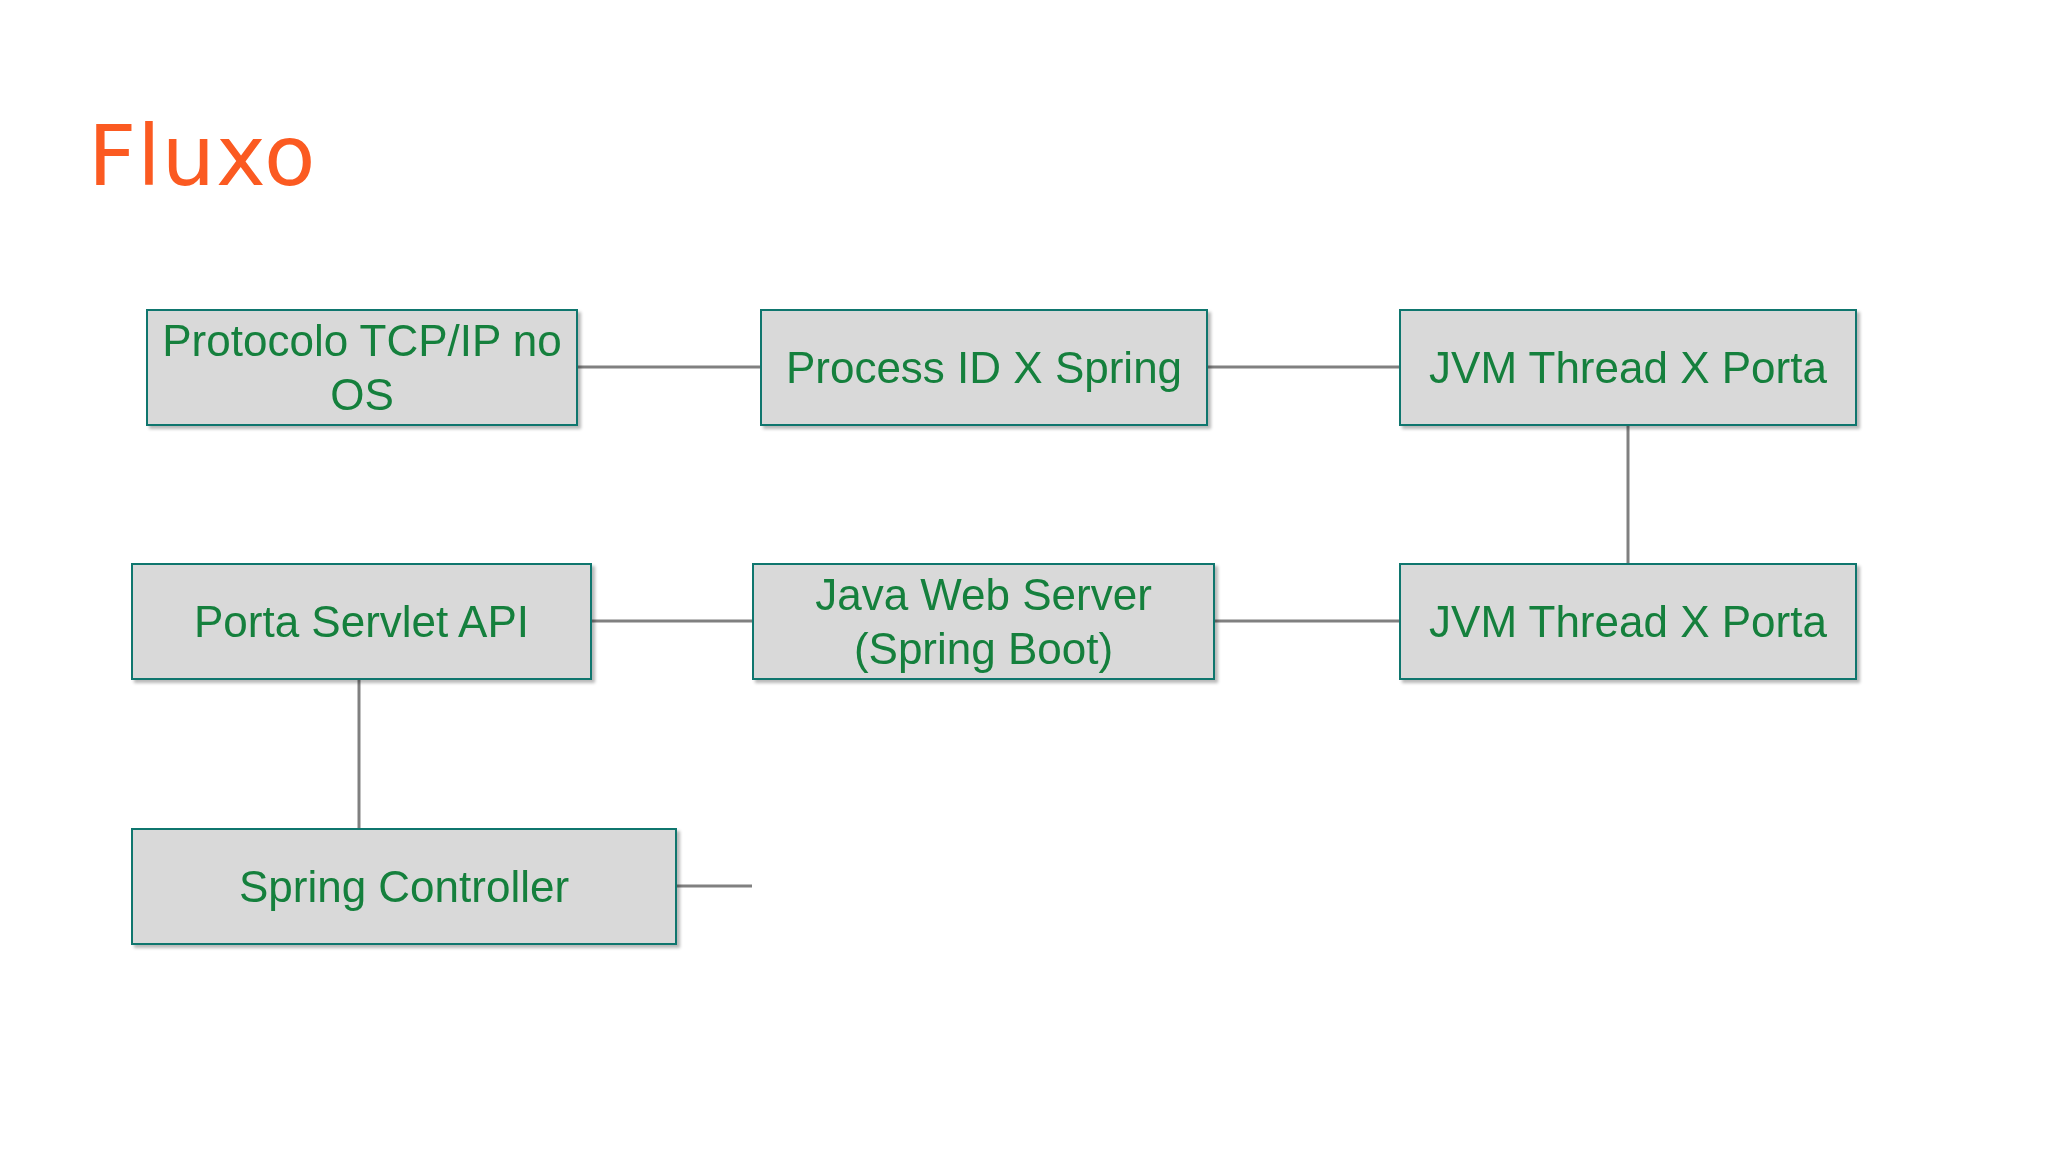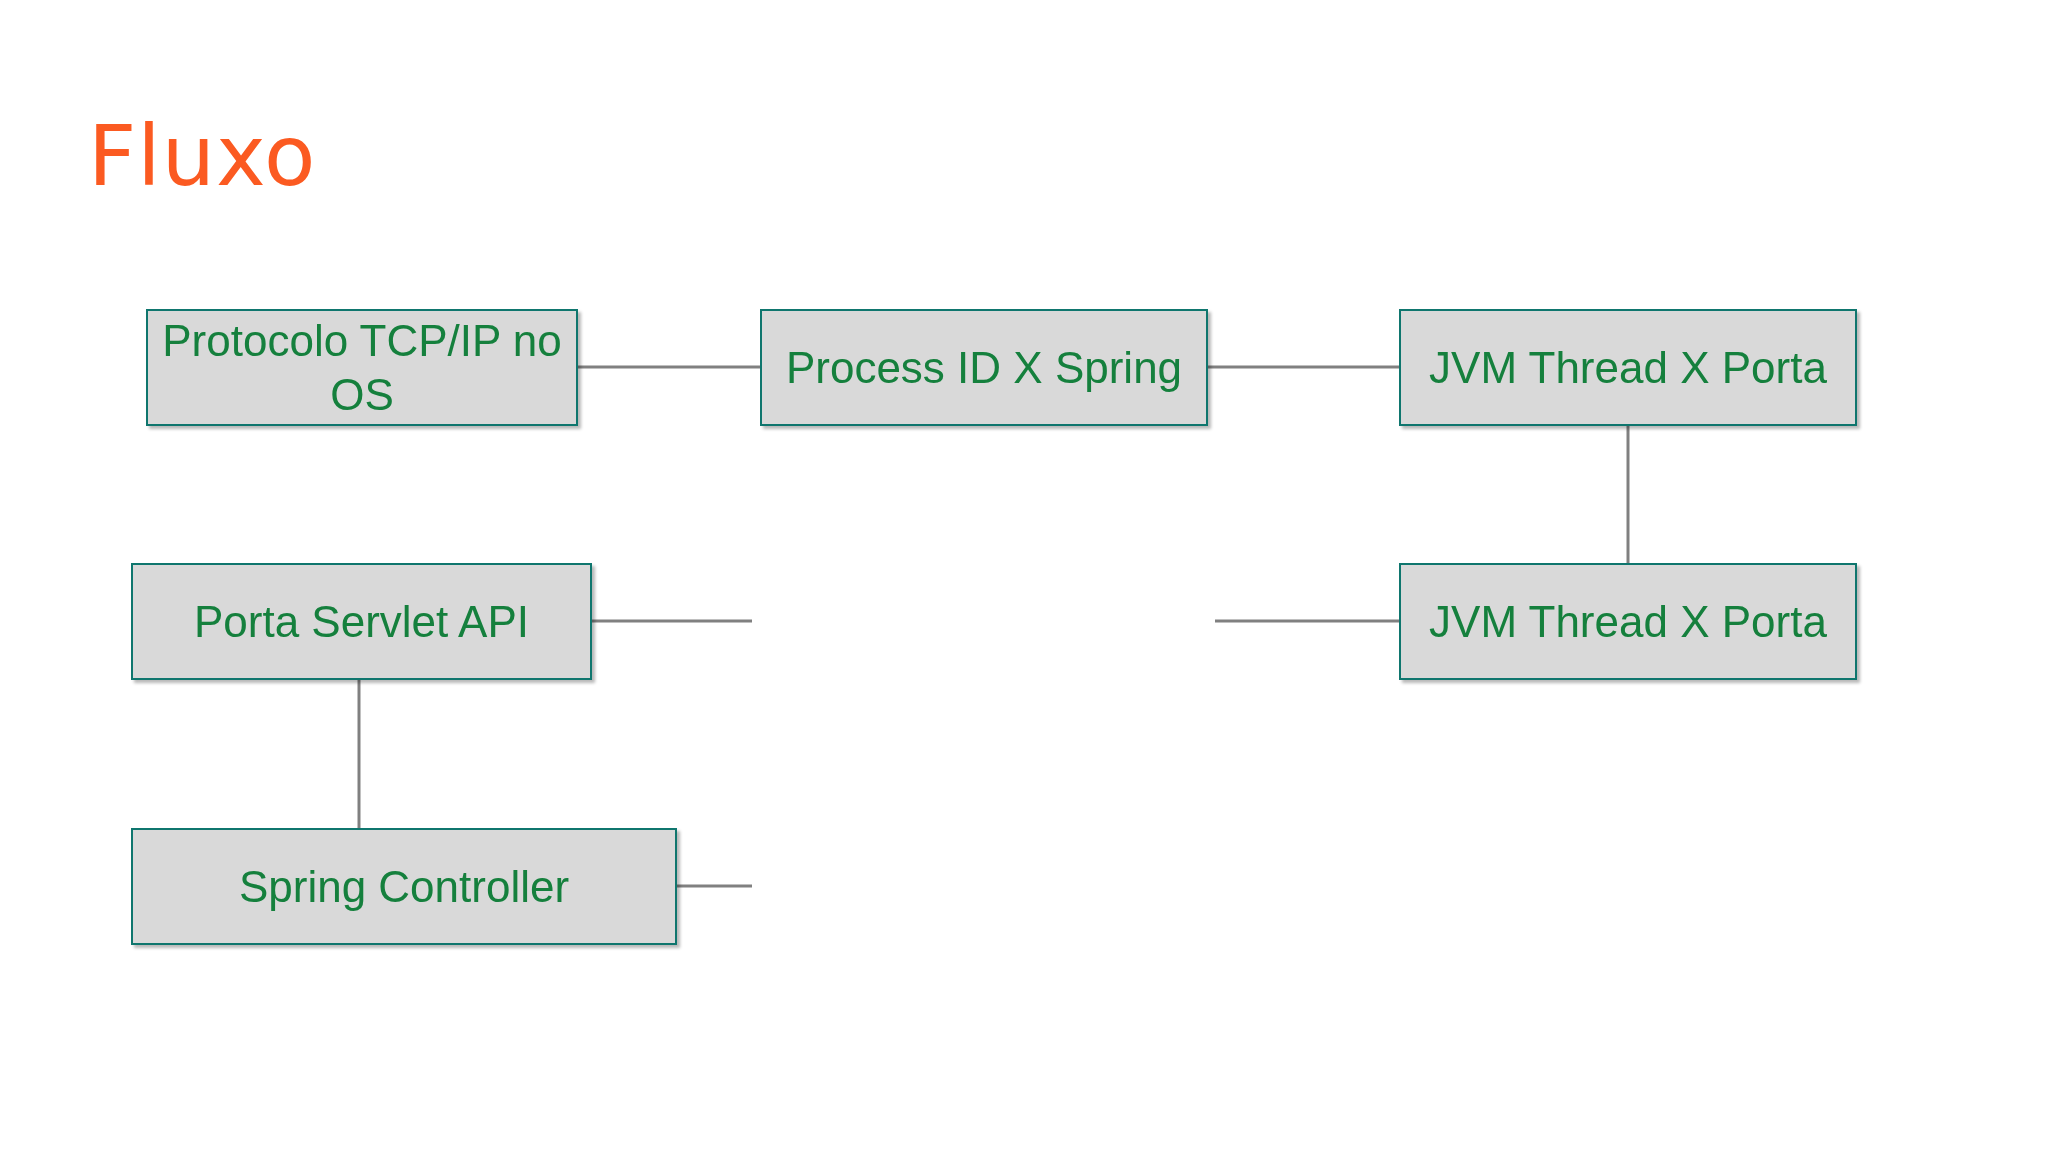--- a/index.html
+++ b/index.html
@@ -129,20 +129,24 @@
     </div>
 
     <div class="node" id="node-jvm1">
       <span class="node-label">JVM Thread X Porta</span>
     </div>
 
     <div class="node" id="node-servlet">
       <span class="node-label">Porta Servlet API</span>
     </div>
 
+    <div class="node" id="node-webserver">
+      <span class="node-label">Java Web Server
+(Spring Boot)</span>
+    </div>
 
     <div class="node" id="node-jvm2">
       <span class="node-label">JVM Thread X Porta</span>
     </div>
 
     <div class="node" id="node-springctl">
       <span class="node-label">Spring Controller</span>
     </div>
 
 

